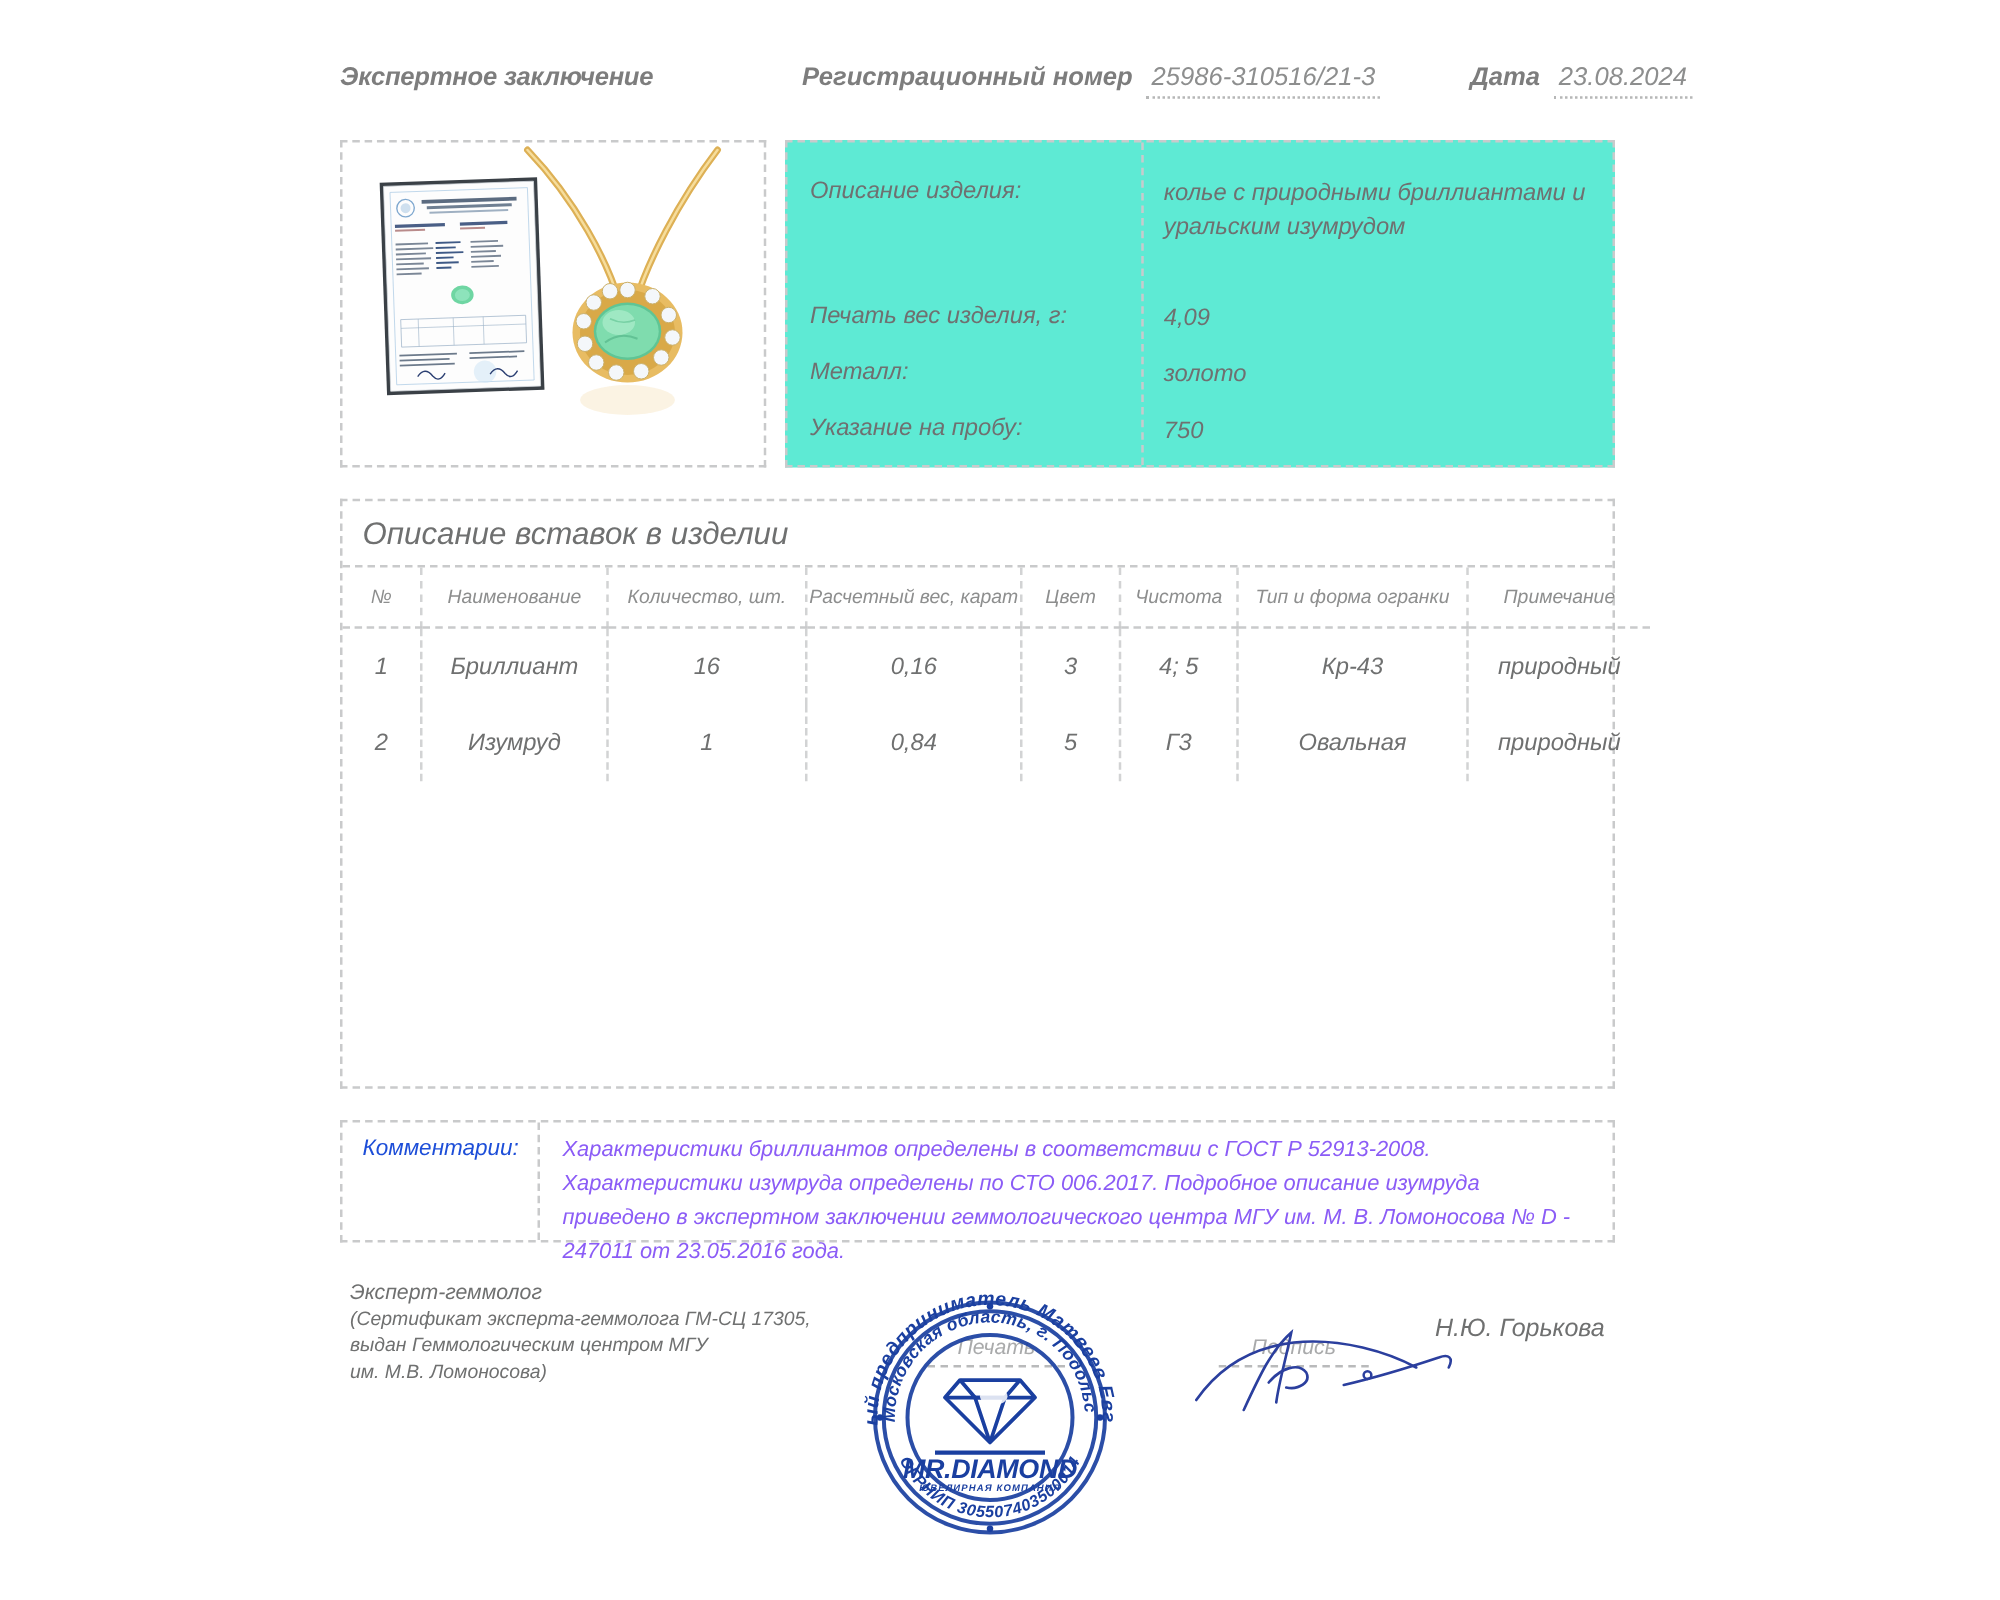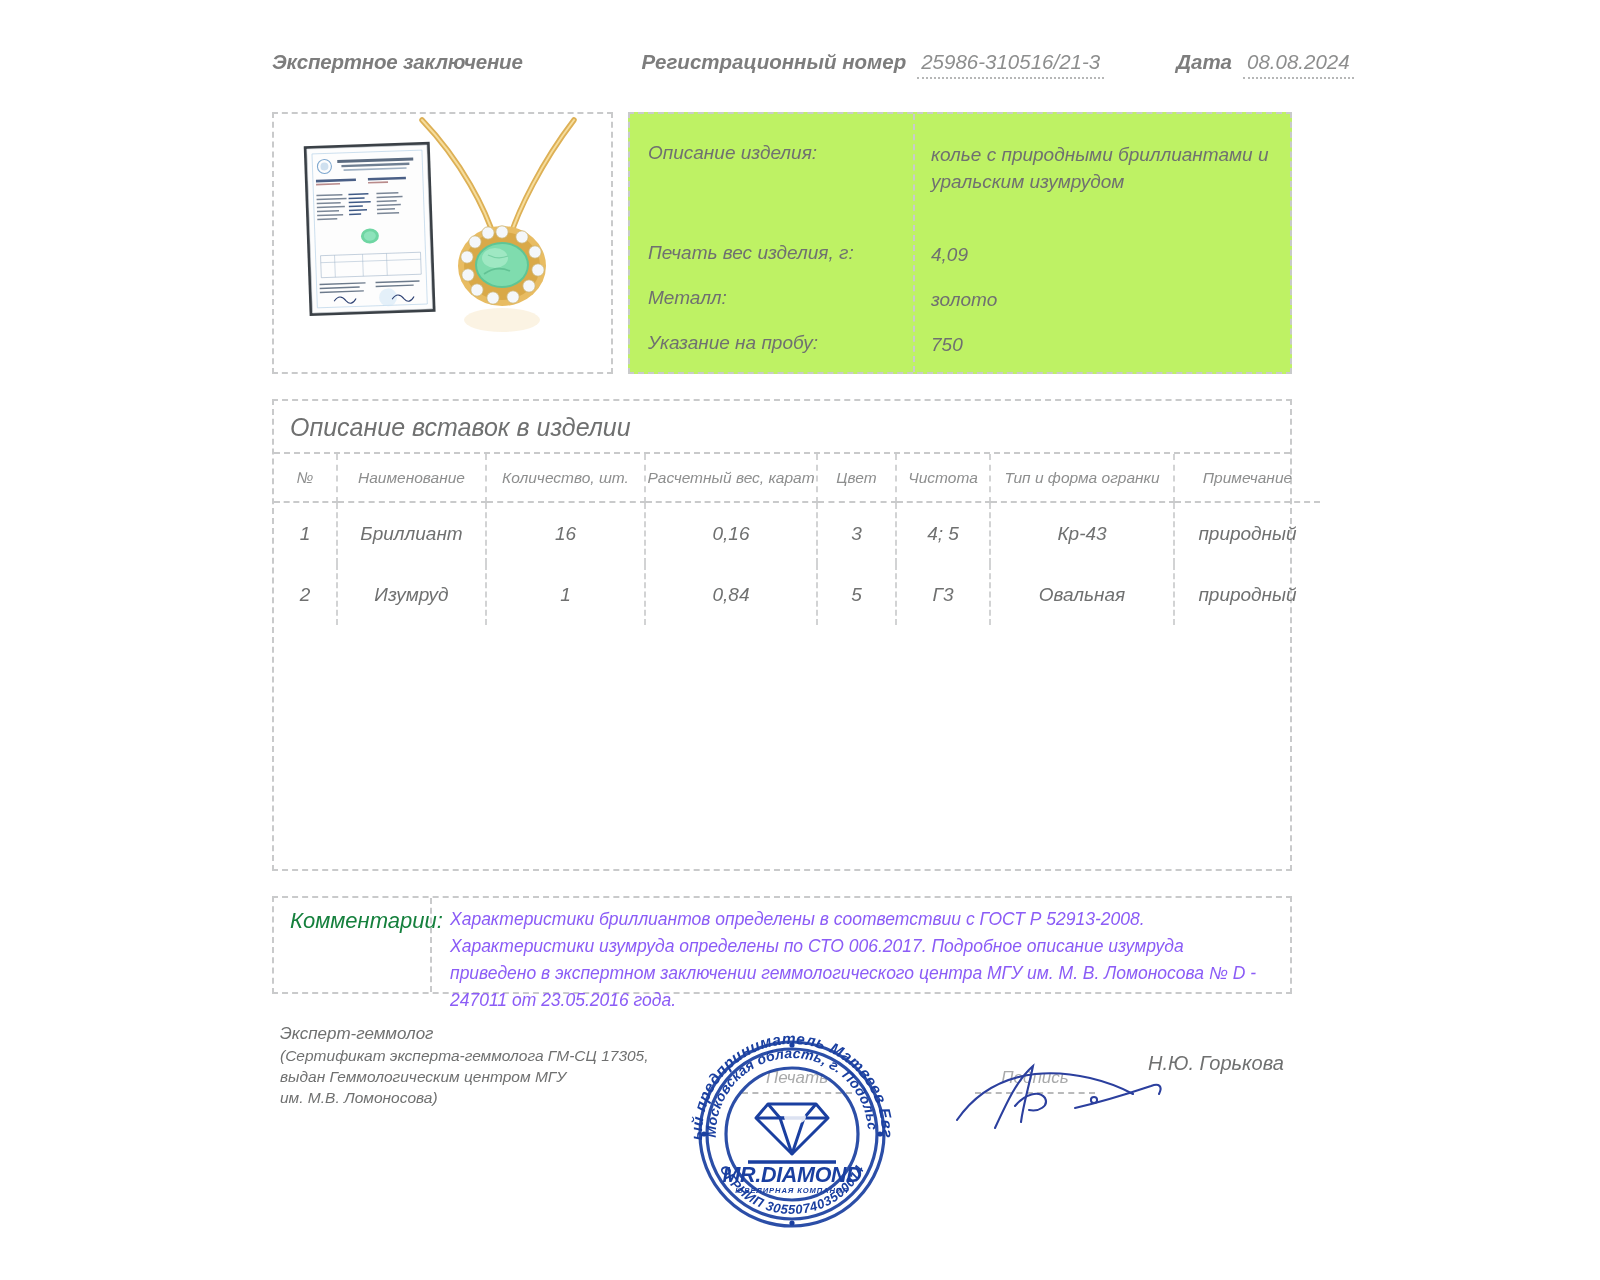--- a/index.html
+++ b/index.html
@@ -82,21 +82,21 @@
   }
 
   .info-box {
     position: absolute;
     left: 628px;
     top: 100px;
     width: 664px;
     height: 262px;
     border: 2px dashed #c9cacb;
     box-sizing: border-box;
-    background: #bef264;
+    background: #5eead4;
   }
   .info-divider {
     position: absolute;
     left: 283px;
     top: 0;
     bottom: 0;
     border-left: 2px dashed #c9cacb;
   }
   .info-row {
     position: absolute;
@@ -193,22 +193,22 @@
     box-sizing: border-box;
     display: flex;
     background: #fff;
   }
   .comment-label {
     width: 158px;
     flex: 0 0 158px;
     border-right: 2px dashed #c9cacb;
     box-sizing: border-box;
     padding: 10px 0 0 16px;
-    font-size: 22px;
-    color: #15803d;
+    font-size: 18px;
+    color: #1d4ed8;
   }
   .comment-text {
     flex: 1;
     padding: 8px 18px 0 18px;
     box-sizing: border-box;
     font-size: 17.5px;
     line-height: 1.55;
     color: #8b5cf6;
   }
 
@@ -280,21 +280,21 @@
 </head>
 <body>
 
 <div class="page">
 
   <div class="header">
     <span class="doc-title">Экспертное заключение</span>
     <span class="reg-label">Регистрационный номер</span>
     <span class="dotted-value">25986-310516/21-3</span>
     <span class="date-label">Дата</span>
-    <span class="dotted-value">08.08.2024</span>
+    <span class="dotted-value">23.08.2024</span>
   </div>
 
   <div class="photo-box">
     <div class="photo-inner">
       <svg width="337" height="258" viewBox="0 0 337 258">
 
         <g transform="rotate(-2 95 125)">
           <rect x="33" y="30" width="126" height="170" fill="#3a4046"></rect>
           <rect x="36" y="33" width="120" height="164" fill="#fdfdfd" stroke="#d8dde2" stroke-width="0.6"></rect>
           <rect x="41" y="38" width="110" height="154" fill="none" stroke="#b9d3e8" stroke-width="0.7"></rect>

